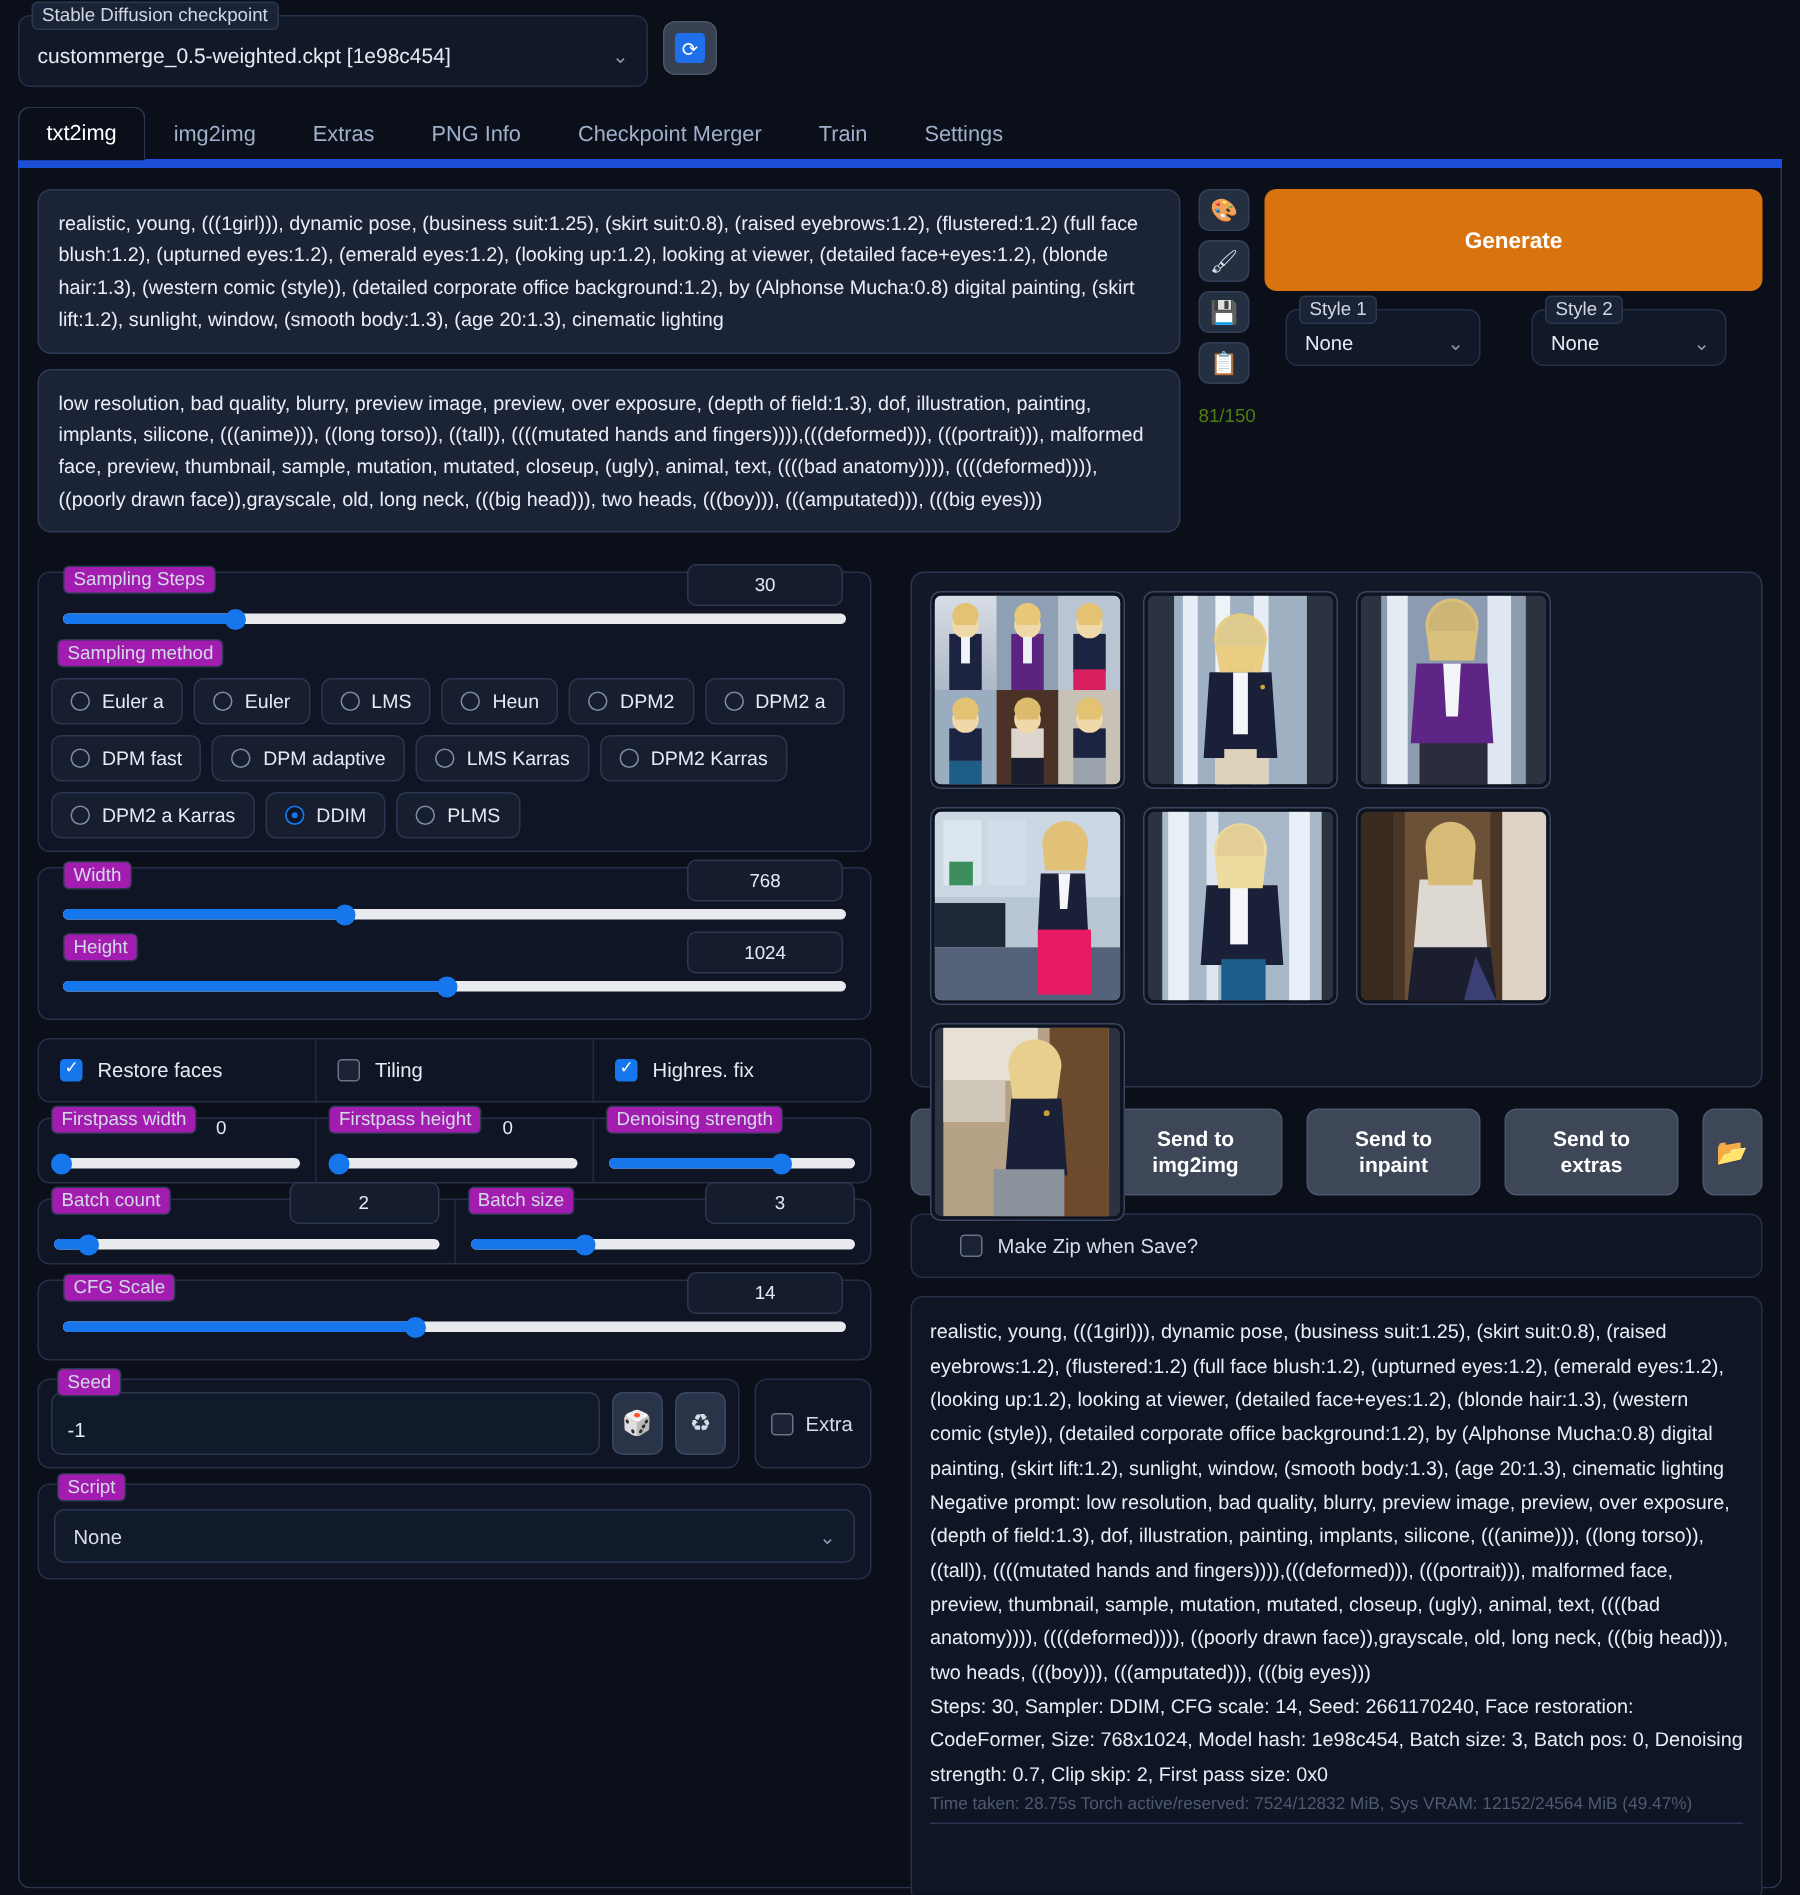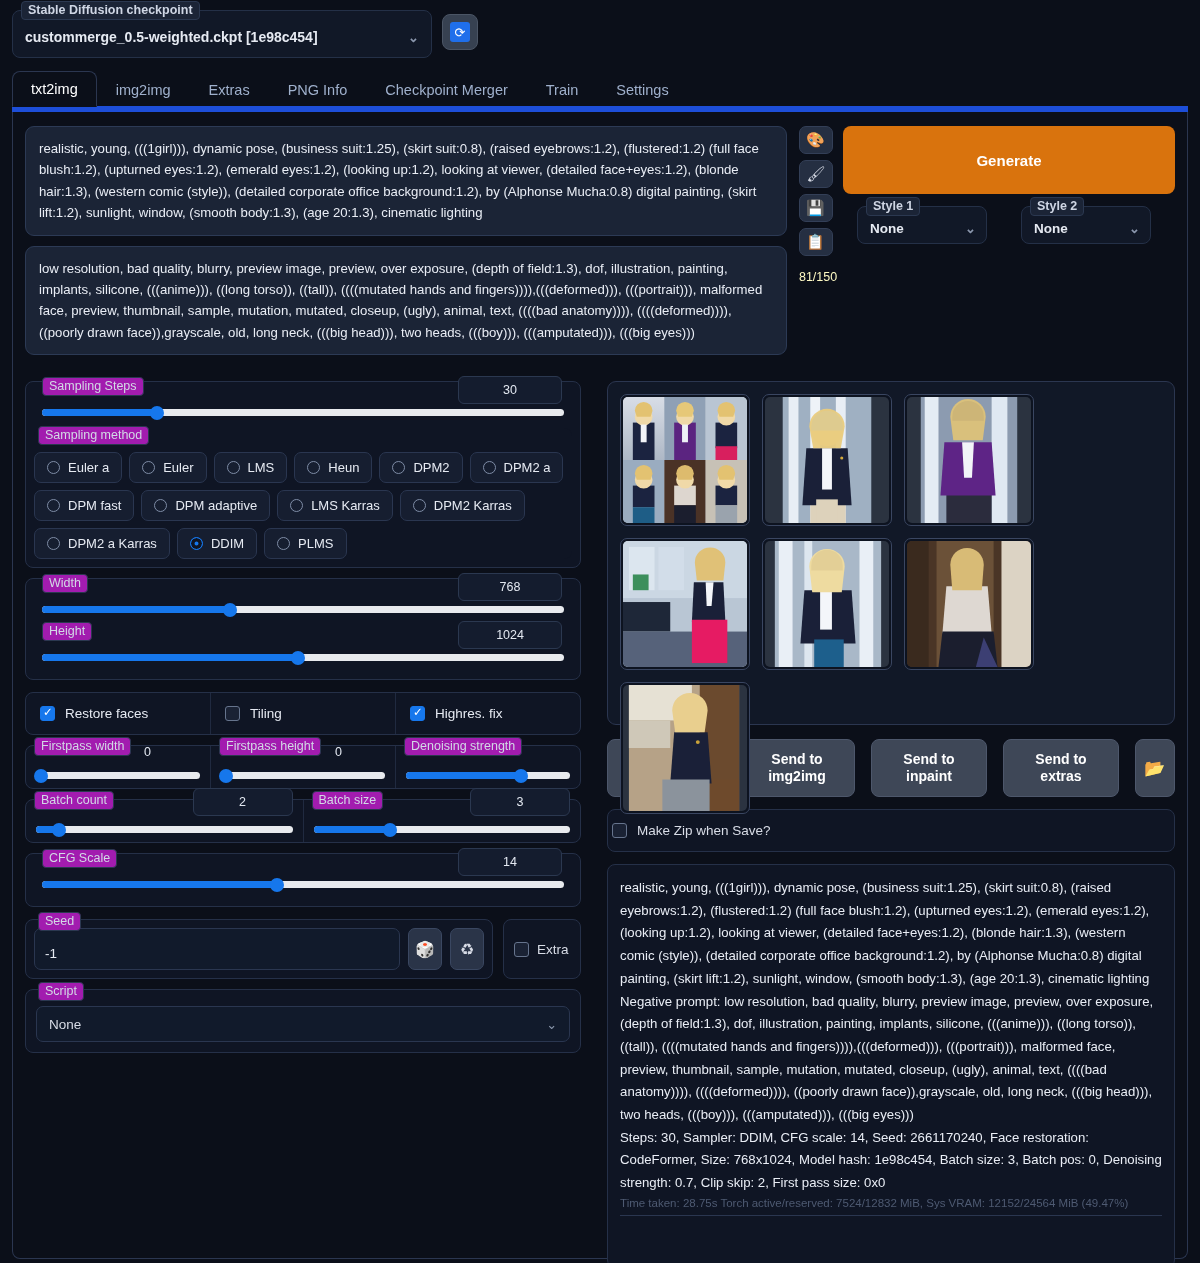--- a/index.html
+++ b/index.html
@@ -12,21 +12,20 @@
   }
   .app { width: 1200px; height: 1263px; position: relative; padding: 10px 12px; }
 
   
   .top-row { display: flex; align-items: flex-start; gap: 10px; margin-bottom: 12px; }
   .field-box {
     position: relative;
     background: #111827;
     border: 1px solid #243047;
     border-radius: 8px;
-    font-weight: bold;
   }
   .field-legend {
     position: absolute; top: -10px; left: 8px;
     background: #1b2436;
     border: 1px solid #2b3850;
     border-radius: 4px;
     font-size: 12.5px; color: #cfd6e4;
     padding: 1px 6px 2px 6px;
     white-space: nowrap;
     z-index: 3;
@@ -82,21 +81,21 @@
   .prompt-box.pos { min-height: 96px; }
   .prompt-box.neg { min-height: 96px; }
 
   .gen-col { width: 380px; display: flex; gap: 10px; }
   .icon-stack { display: flex; flex-direction: column; gap: 6px; width: 34px; }
   .icon-btn {
     width: 34px; height: 28px; background: #252f42; border: 1px solid #333f57;
     border-radius: 7px; display: flex; align-items: center; justify-content: center;
     font-size: 15px;
   }
-  .charcount { font-size: 12.5px; color: #fef9c3; margin-top: 8px; white-space: nowrap; }
+  .charcount { font-size: 12.5px; color: #4d7c0f; margin-top: 8px; white-space: nowrap; }
   .gen-right { flex: 1; }
   .generate-btn {
     width: 100%; height: 68px; background: #d9730d; border: none; border-radius: 8px;
     color: #fff; font-size: 15px; font-weight: bold;
     display: flex; align-items: center; justify-content: center;
     margin-bottom: 12px; cursor: pointer;
   }
   .styles-row { display: flex; gap: 20px; }
   .style-wrap { width: 130px; margin-left: 14px; }
   .style-select {
@@ -192,21 +191,21 @@
   .thumb .img { position: absolute; inset: 2px; border-radius: 5px; overflow: hidden; }
 
   .action-row { display: flex; gap: 16px; margin-top: 14px; }
   .act-btn { flex: 1; height: 58px; background: #3e4757; border: 1px solid #4d576b; border-radius: 8px;
              color: #fff; font-size: 14px; font-weight: bold; display: flex; align-items: center;
              justify-content: center; text-align: center; line-height: 1.25; }
   .folder-btn { width: 40px; height: 58px; background: #3e4757; border: 1px solid #4d576b; border-radius: 8px;
                 display: flex; align-items: center; justify-content: center; font-size: 17px; }
 
   .zip-row { margin-top: 12px; border: 1px solid #253048; border-radius: 8px; background: #0f1524;
-             display: flex; align-items: flex-end; gap: 10px; padding: 13px 4px; font-size: 13.5px; }
+             display: flex; align-items: flex-end; gap: 10px; padding: 13px 32px; font-size: 13.5px; }
 
   .info-panel { margin-top: 12px; border: 1px solid #253048; border-radius: 8px; background: #0f1524;
                 padding: 12px 12px 8px 12px; height: 404px; }
   .info-text { font-size: 13.2px; line-height: 1.72; color: #e9edf5; }
   .info-dim { font-size: 11.5px; color: #4e5a72; margin-top: 2px; }
   .info-rule { height: 1px; background: #2a3650; margin-top: 6px; }
 </style>
 </head>
 <body>
 

